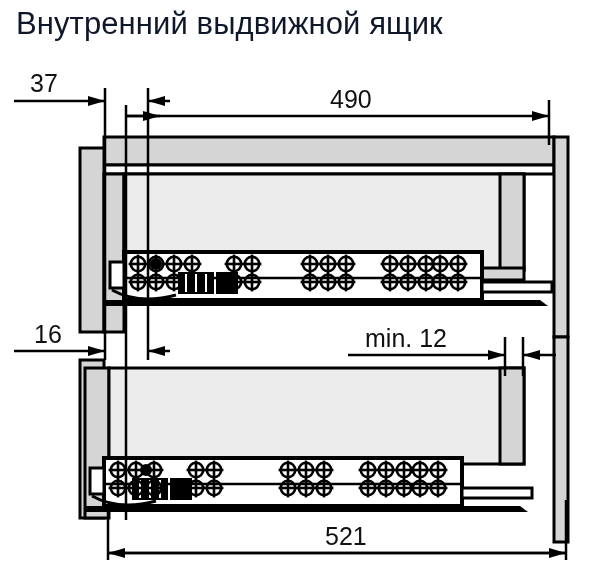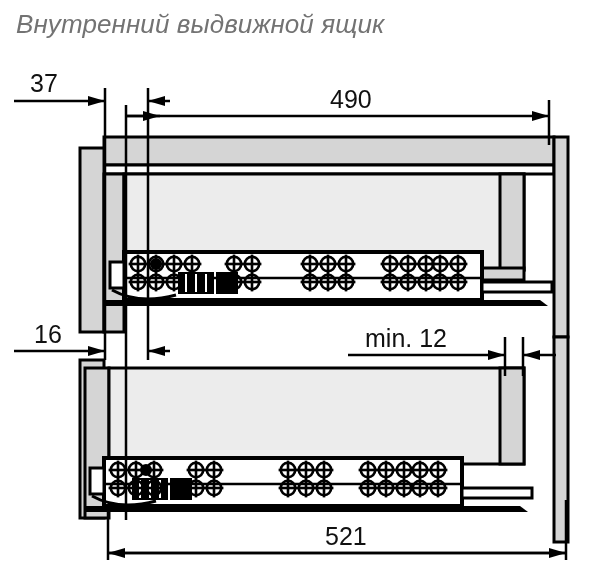--- a/index.html
+++ b/index.html
@@ -17,26 +17,25 @@
   }
   #stage {
     position: relative;
     width: 600px;
     height: 565px;
   }
   #title {
     position: absolute;
     left: 16px;
     top: 8px;
-    font-size: 26px;
+    font-size: 31px;
     line-height: 32px;
     letter-spacing: 0.1px;
     white-space: nowrap;
-    color: #737373;
-    font-style: italic;
+    color: #0f172a;
   }
   svg.dwg {
     position: absolute;
     left: 0;
     top: 0;
     width: 600px;
     height: 565px;
   }
   .dimtext {
     font-family: "Liberation Sans", sans-serif;

